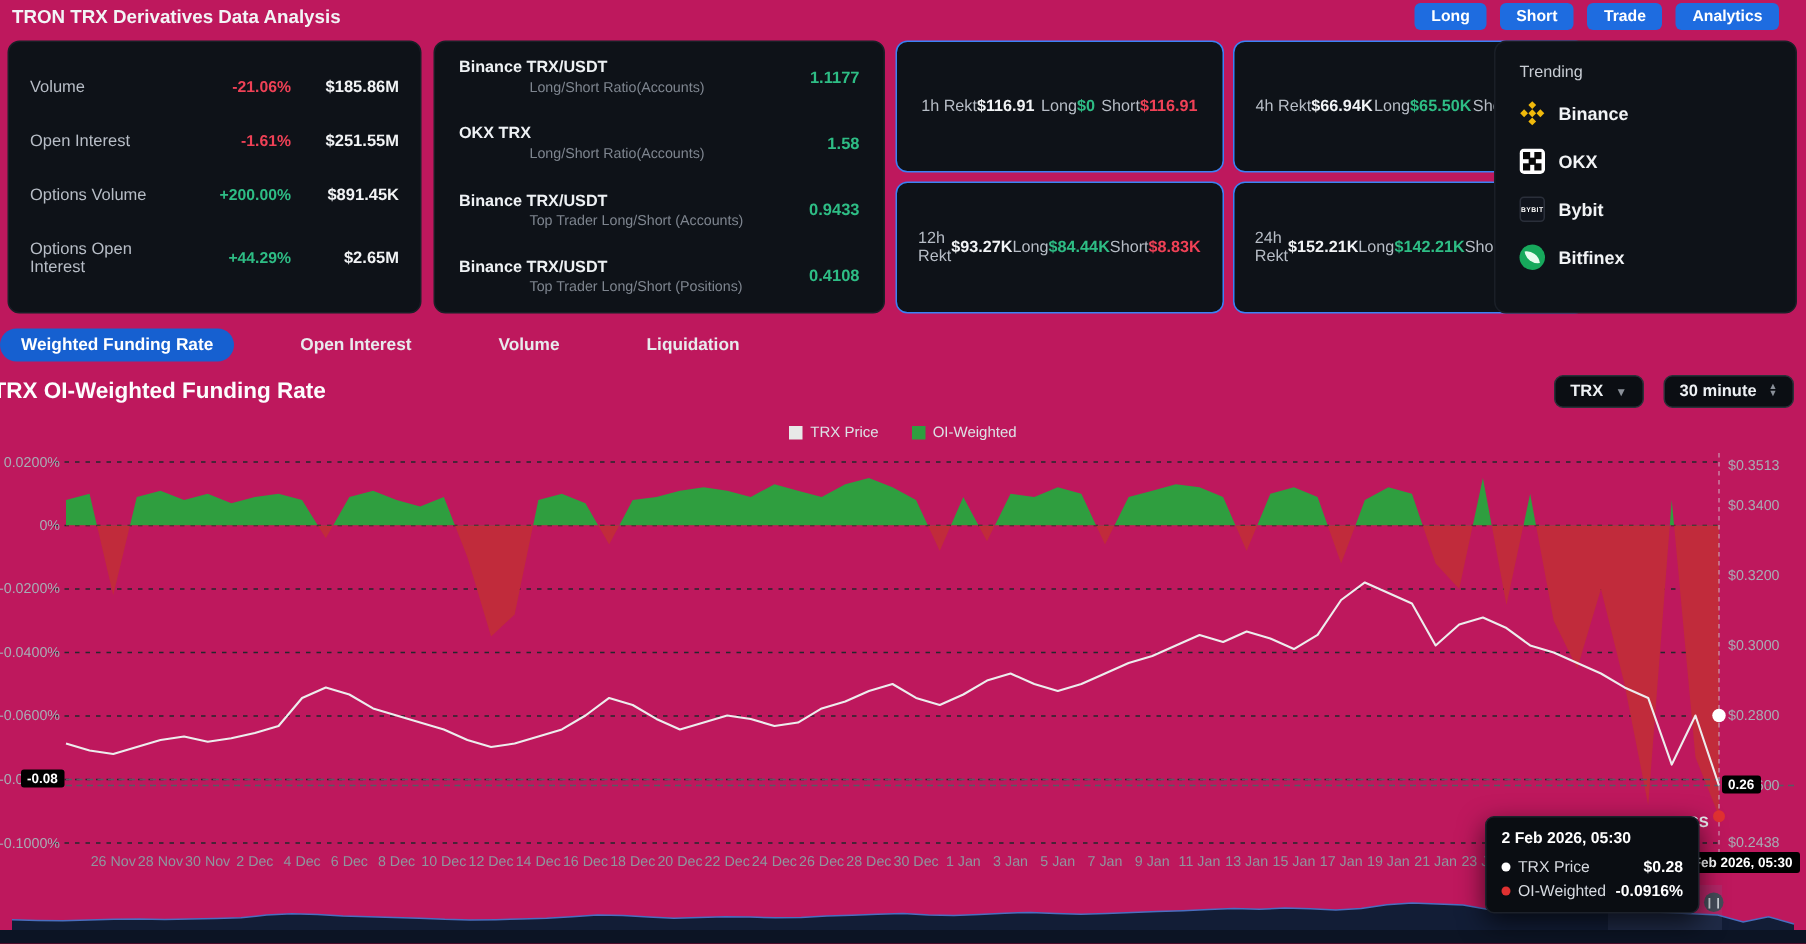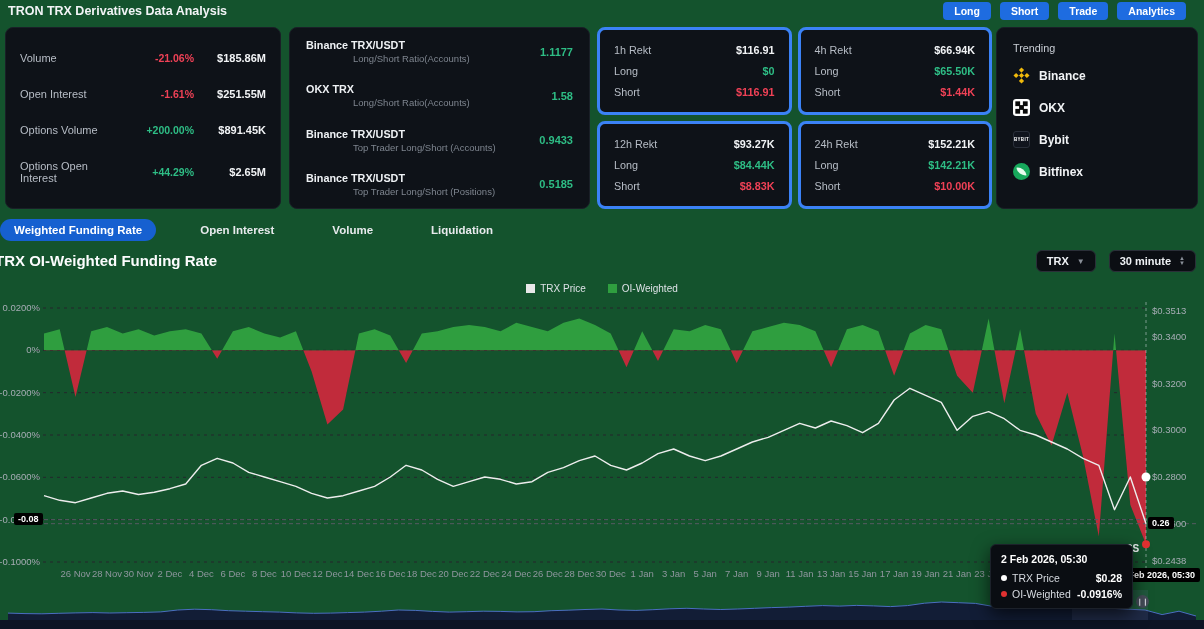--- a/index.html
+++ b/index.html
@@ -1,18 +1,18 @@
 <!DOCTYPE html>
 <html><head>
 <meta charset="utf-8">
 <style>
   * { margin:0; padding:0; box-sizing:border-box; }
   html,body { background:#05070a; }
   body { font-family:"Liberation Sans", sans-serif; }
-  #app { position:relative; width:1204px; height:629px; background:#14532d; overflow:hidden; color:#e8eaed; }
+  #app { position:relative; width:1204px; height:629px; background:#be185d; overflow:hidden; color:#e8eaed; }
 
   
   .topbar { position:absolute; top:0; left:0; width:100%; height:24px; }
   .topbar-title { position:absolute; left:8px; top:4px; font-size:12.5px; font-weight:bold; color:#f2f4f6; }
   .topbar-btns { position:absolute; right:18px; top:2px; display:flex; gap:9px; }
   .hbtn { background:#1e6ce0; color:#fff; border:none; border-radius:4px; font-family:inherit;
           font-size:10.5px; font-weight:bold; padding:3px 11px; cursor:pointer; }
 
   
   .panel { position:absolute; background:#0e1218; border:1px solid #1a1f27; border-radius:8px; }
@@ -25,22 +25,22 @@
 
   .ratio-panel { left:289px; top:27px; width:301px; height:182px; padding:11px 16px; display:flex; flex-direction:column; justify-content:space-between; }
   .ratio-row { display:flex; align-items:center; }
   .r-left { flex:1; }
   .r-label { font-size:10.8px; color:#eef1f4; font-weight:bold; }
   .r-sub { font-size:9.5px; color:#7e858f; margin-top:2px;padding-left:47px; }
   .r-val { font-size:11px; font-weight:bold; color:#2ebd85; }
 
   .rekt-grid { position:absolute; left:597px; top:27px; width:395px; height:182px;
                display:grid; grid-template-columns:1fr 1fr; grid-template-rows:1fr 1fr; gap:6px; }
-  .rekt-card { background:#0e1218; border:3px solid #3b82f6; border-radius:8px; padding:9px 14px;
-               display:flex; flex-direction:column; justify-content:space-around; }
+  .rekt-card { background:#0e1218; border:1px solid #3b82f6; border-radius:8px; padding:9px 14px;
+               display:flex; flex-direction:row; justify-content:space-around; }
   .rekt-row { display:flex; justify-content:space-between; align-items:center; font-size:10.8px; }
   .rk-label { color:#b7bdc6; }
   .rk-total { color:#f1f3f5; font-weight:bold; }
   .rk-long { color:#2ebd85; font-weight:bold; }
   .rk-short { color:#ef4156; font-weight:bold; }
 
   .trending-panel { left:996px; top:27px; width:202px; height:182px; padding:14px 16px; }
   .tr-title { font-size:10.8px; color:#c8cdd4; margin-bottom:13px; }
   .tr-item { display:flex; align-items:center; gap:9px; margin-bottom:15px; cursor:pointer; }
   .tr-name { font-size:12px; font-weight:bold; color:#f1f3f5; }
@@ -145,21 +145,21 @@
           <div class="r-label">Binance TRX/USDT</div>
           <div class="r-sub">Top Trader Long/Short (Accounts)</div>
         </div>
         <div class="r-val">0.9433</div>
       </div>
       <div class="ratio-row">
         <div class="r-left">
           <div class="r-label">Binance TRX/USDT</div>
           <div class="r-sub">Top Trader Long/Short (Positions)</div>
         </div>
-        <div class="r-val">0.5185</div>
+        <div class="r-val">0.4108</div>
       </div>
     </div>
   <div class="rekt-grid">
       <div class="rekt-card">
         <div class="rekt-row">
           <span class="rk-label">1h Rekt</span>
           <span class="rk-total">$116.91</span>
         </div>
         <div class="rekt-row">
           <span class="rk-label">Long</span>

